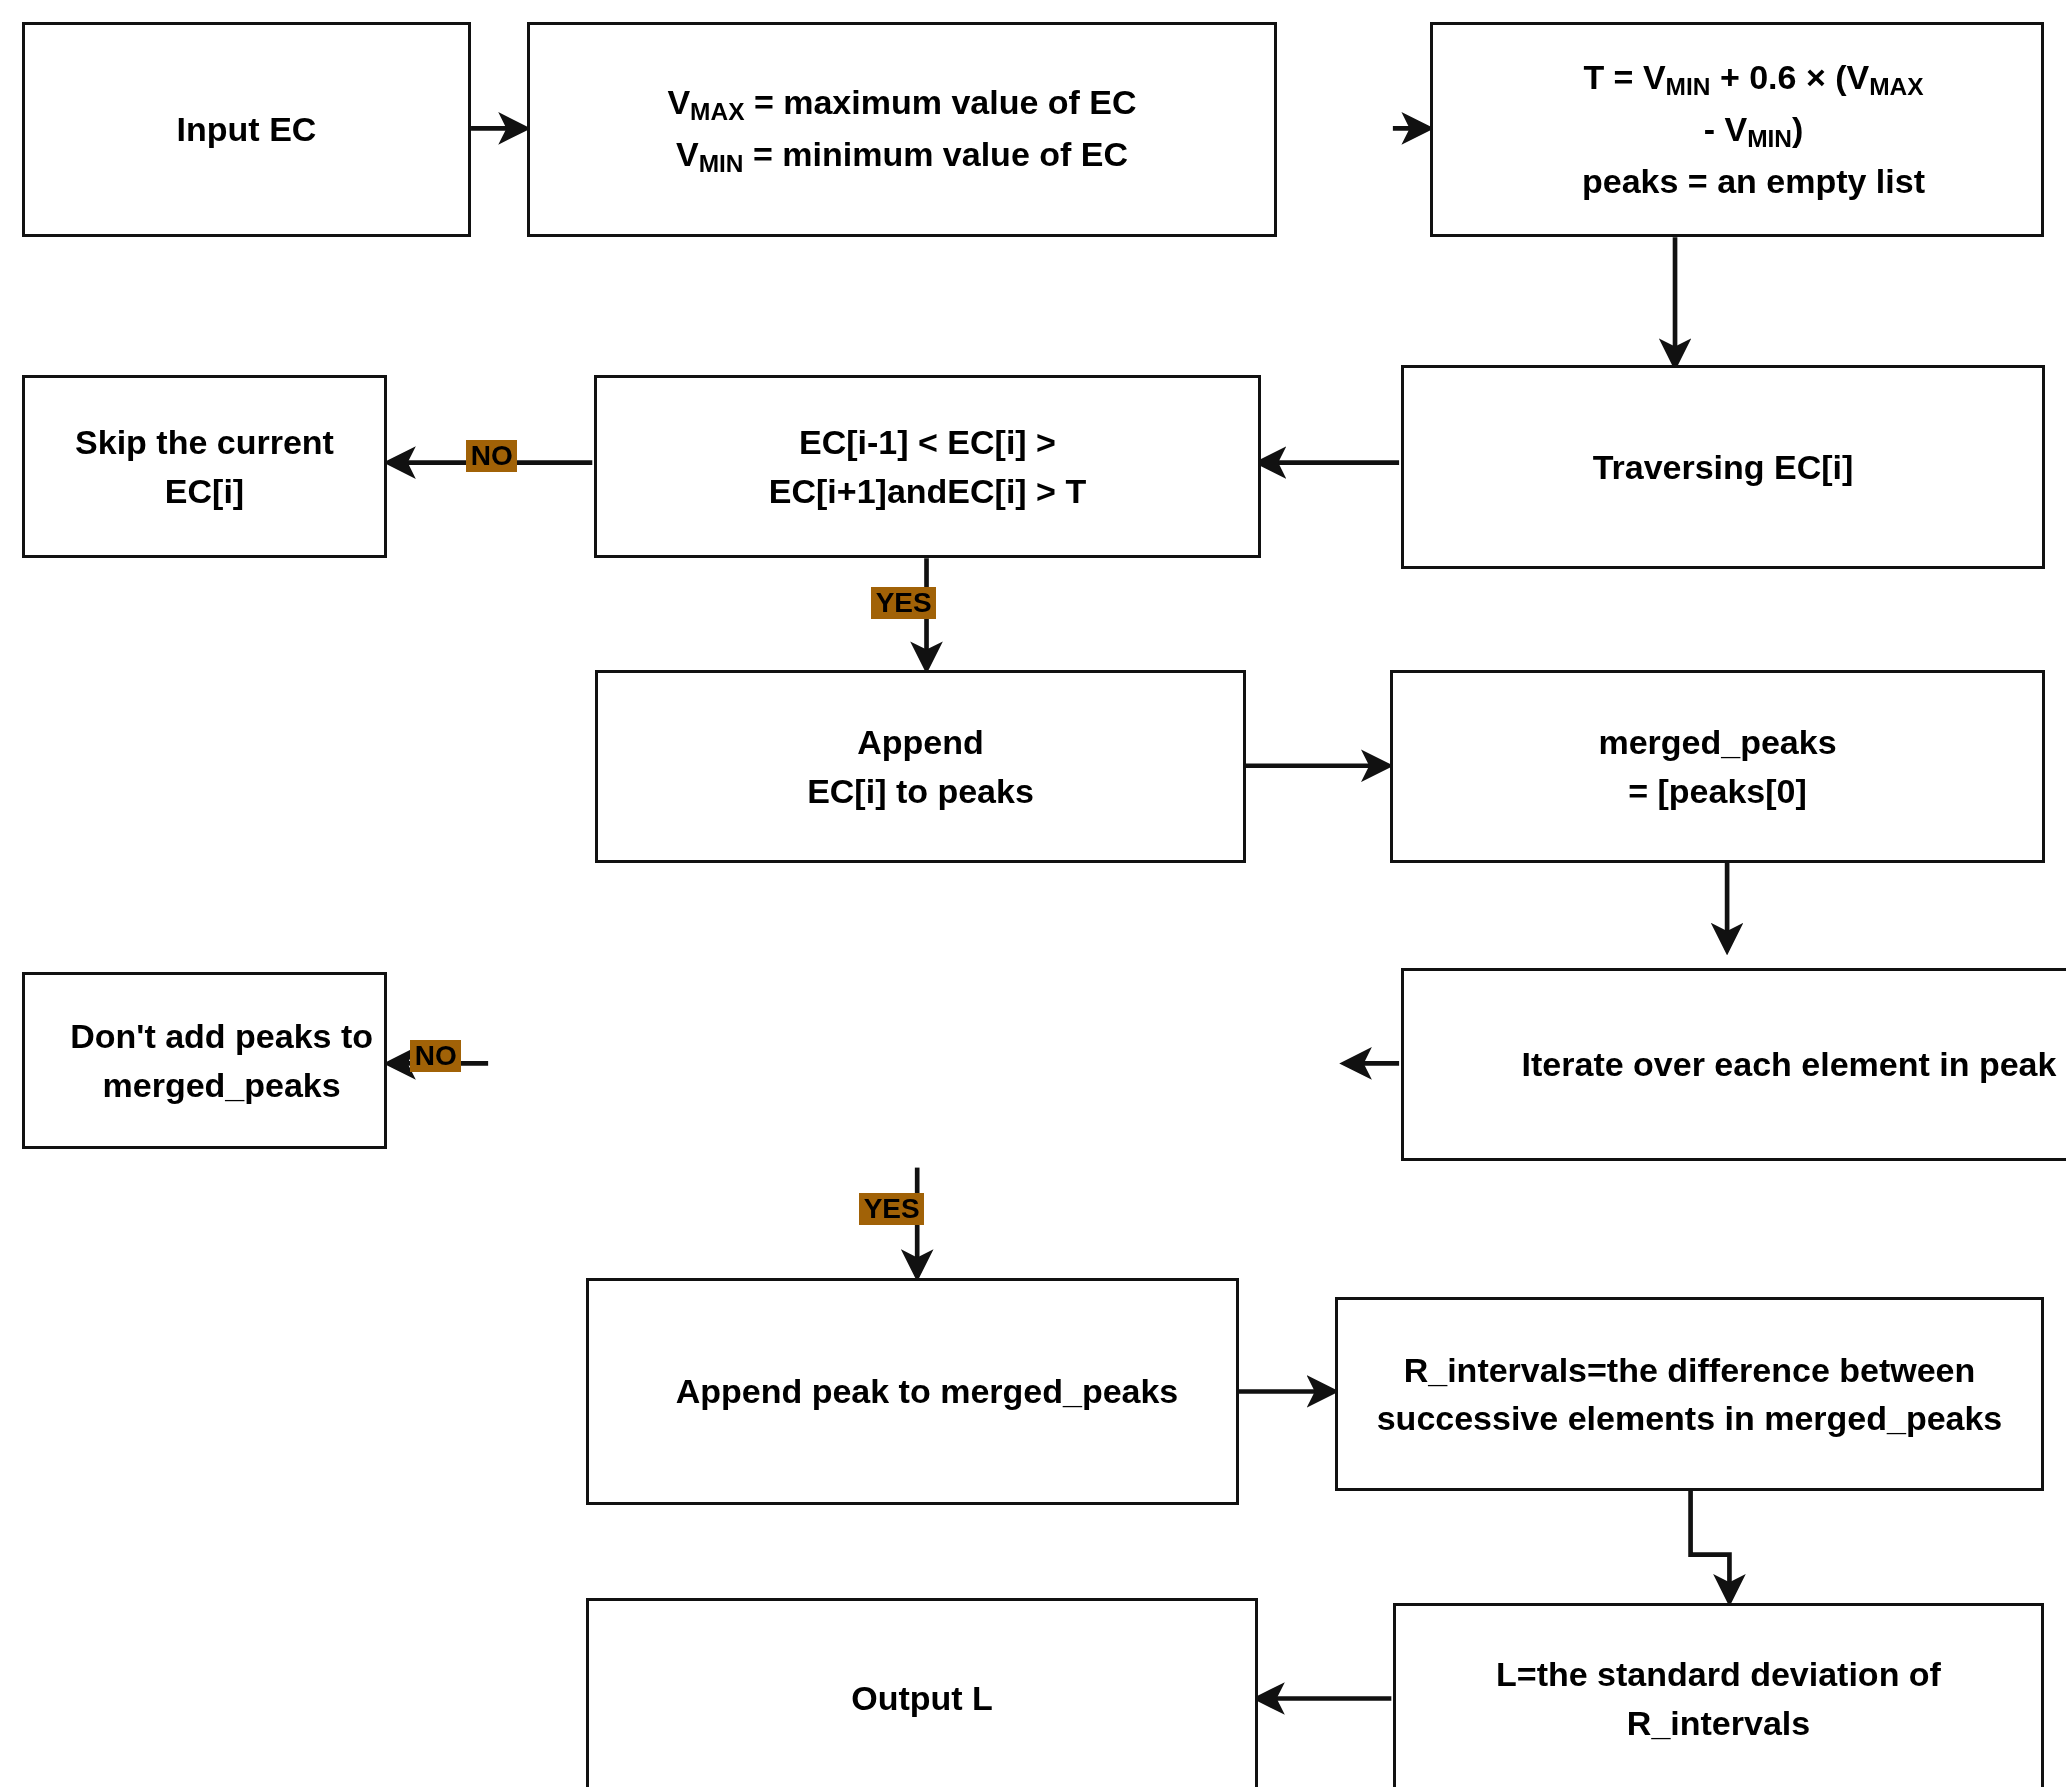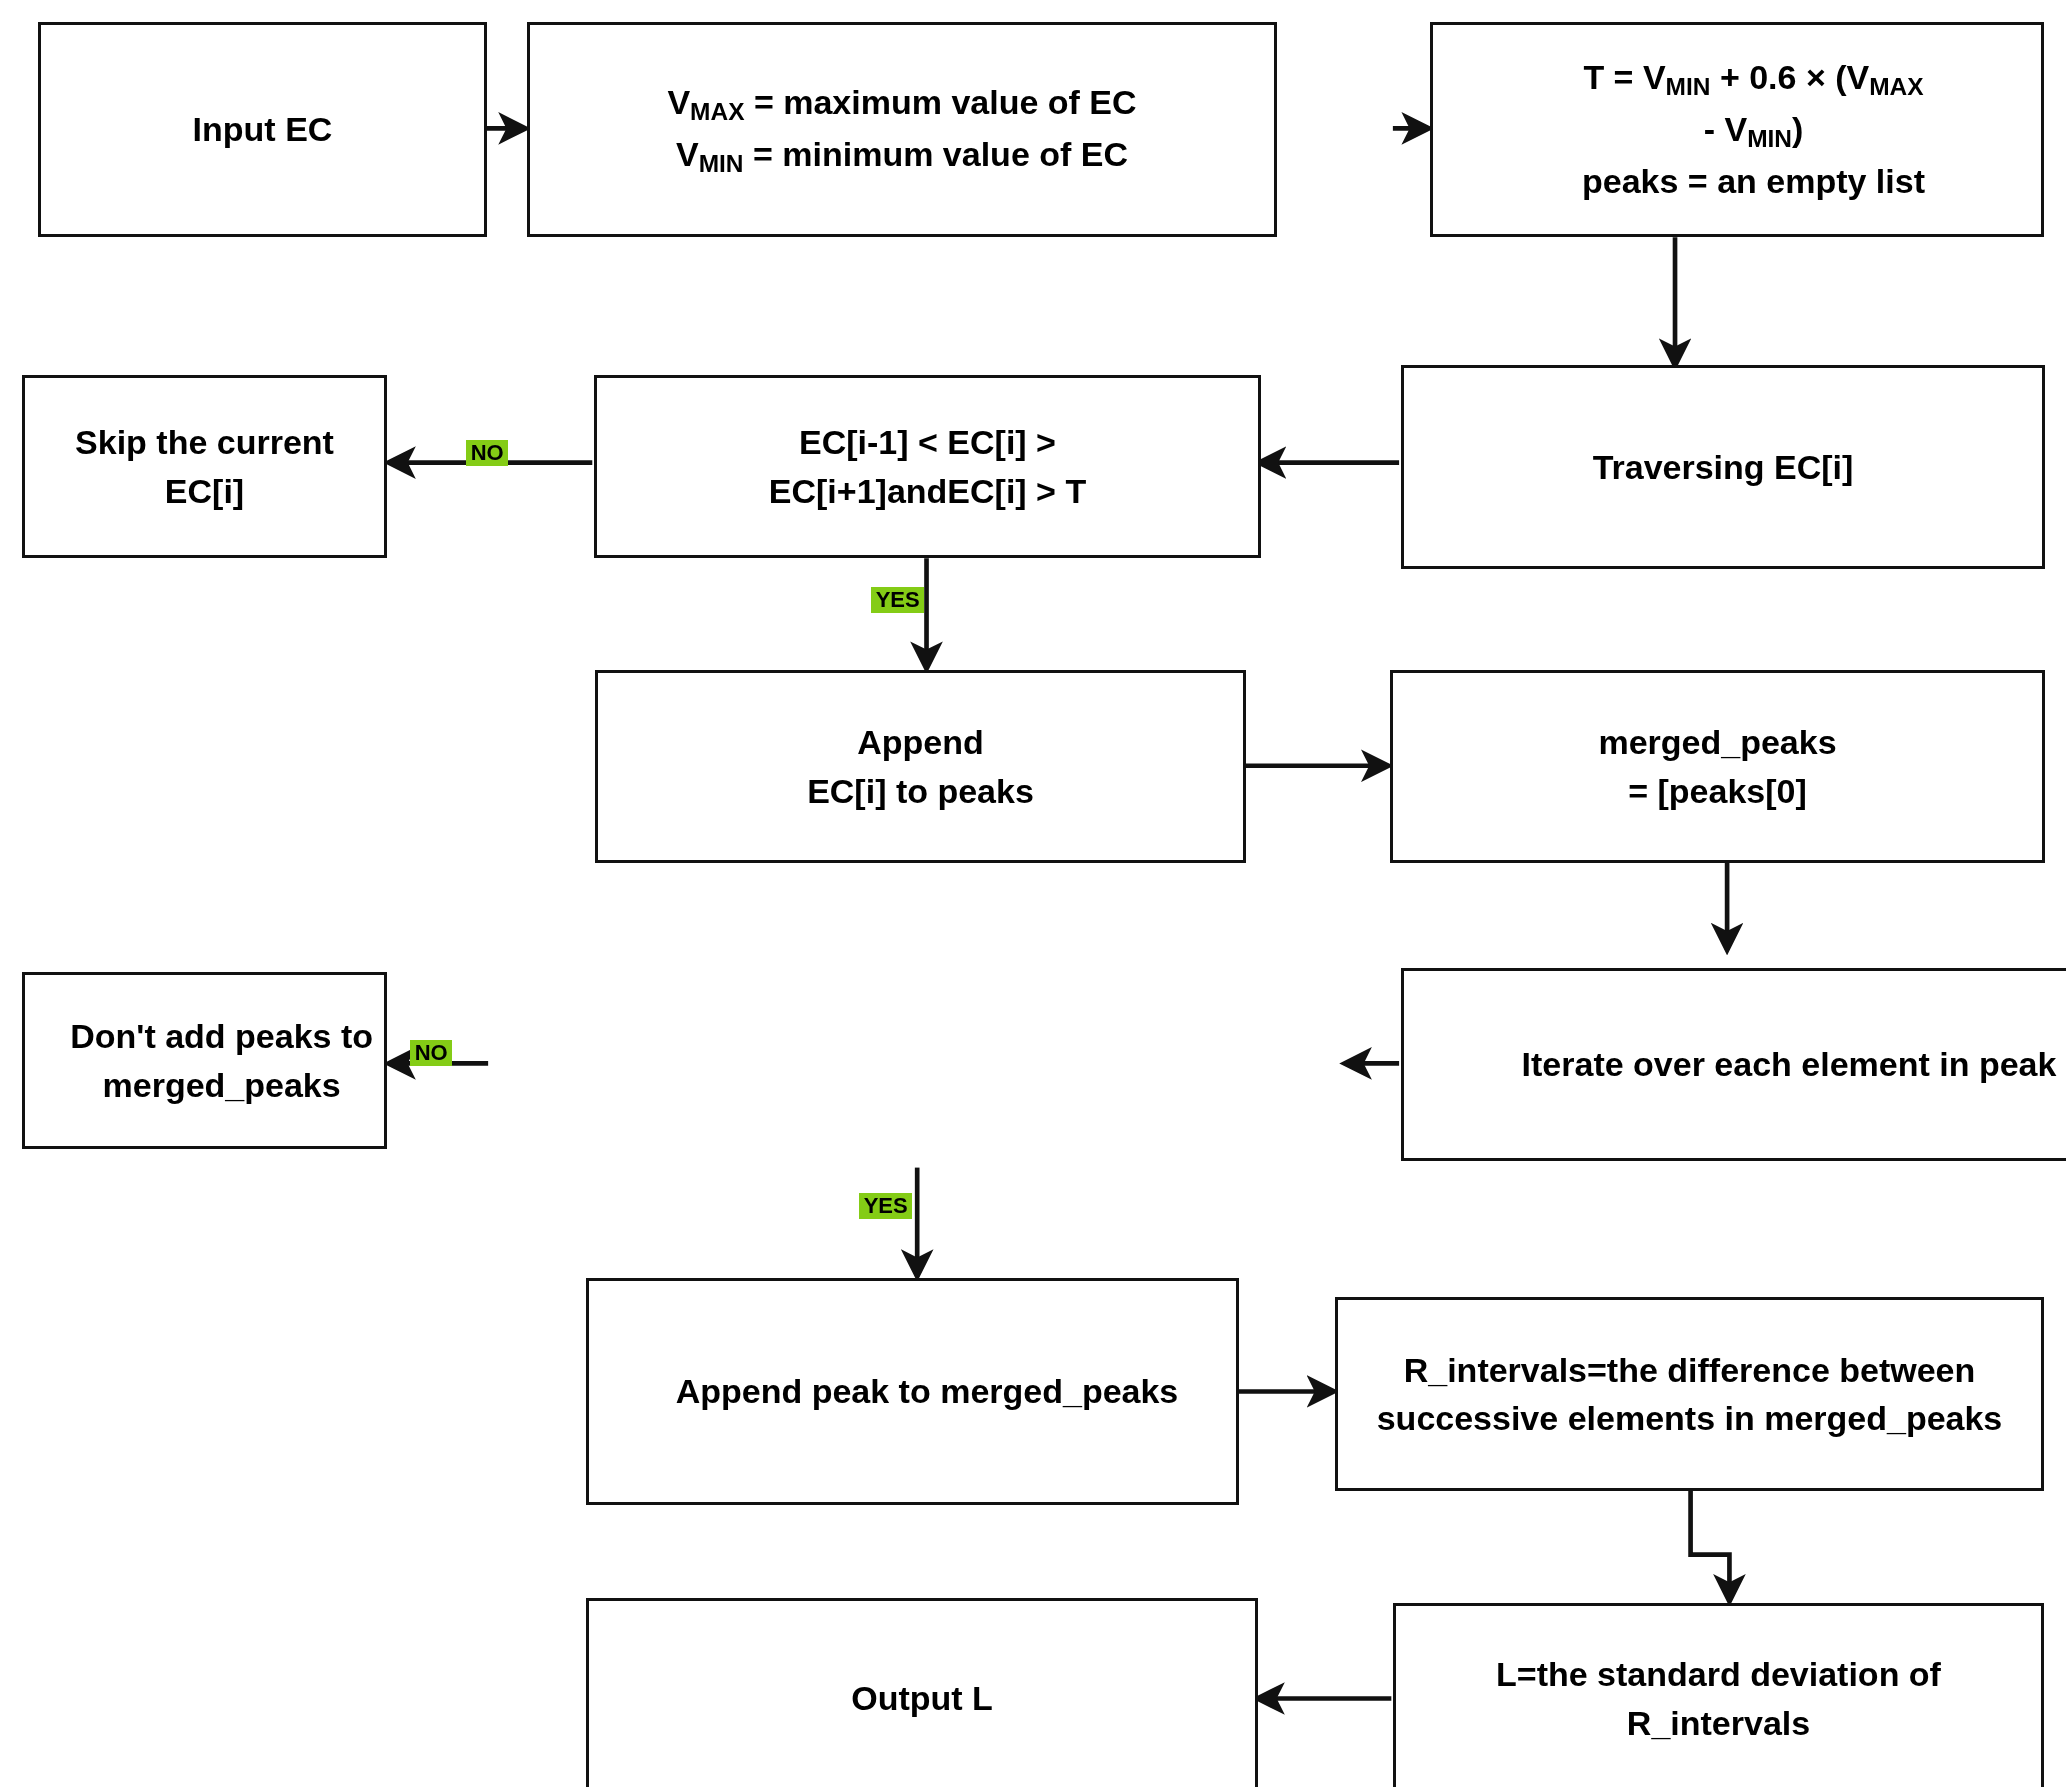--- a/index.html
+++ b/index.html
@@ -33,23 +33,23 @@
   .node .txt { white-space: pre-line; }
   sub {
     font-size: 0.72em;
     vertical-align: -0.25em;
     font-weight: bold;
   }
   .edge-label {
     position: absolute;
     font-family: "Liberation Sans", sans-serif;
     font-weight: bold;
-    font-size: 22px;
+    font-size: 28px;
     color: #000000;
-    background: #84cc16;
+    background: #a16207;
     padding: 0 4.7px;
     white-space: nowrap;
   }
   svg.wires {
     position: absolute;
     left: 0;
     top: 0;
     width: 2066px;
     height: 1788px;
     pointer-events: none;
@@ -94,21 +94,21 @@
 
     <line x1="1180" y1="1502" x2="1180" y2="1642" marker-end="url(#arrow)"></line>
 
     <line x1="1592" y1="1790" x2="1716" y2="1790" marker-end="url(#arrow)"></line>
 
     <polyline points="2175,1918 2175,2000 2225,2000 2225,2060" marker-end="url(#arrow)"></polyline>
 
     <line x1="1790" y1="2185" x2="1618" y2="2185" marker-end="url(#arrow)"></line>
   </svg>
 
-  <div class="node" style="left:22px; top:22px; width:449px; height:215px;margin-left:16px;">
+  <div class="node" style="left:22px; top:22px; width:449px; height:215px;">
     <span class="txt">Input EC</span>
   </div>
 
   <div class="node" style="left:527px; top:22px; width:750px; height:215px;">
     <span>
       <span><span>V</span><sub>MAX</sub><span> = maximum value of EC</span></span><br>
       <span><span>V</span><sub>MIN</sub><span> = minimum value of EC</span></span>
     </span>
   </div>
 

